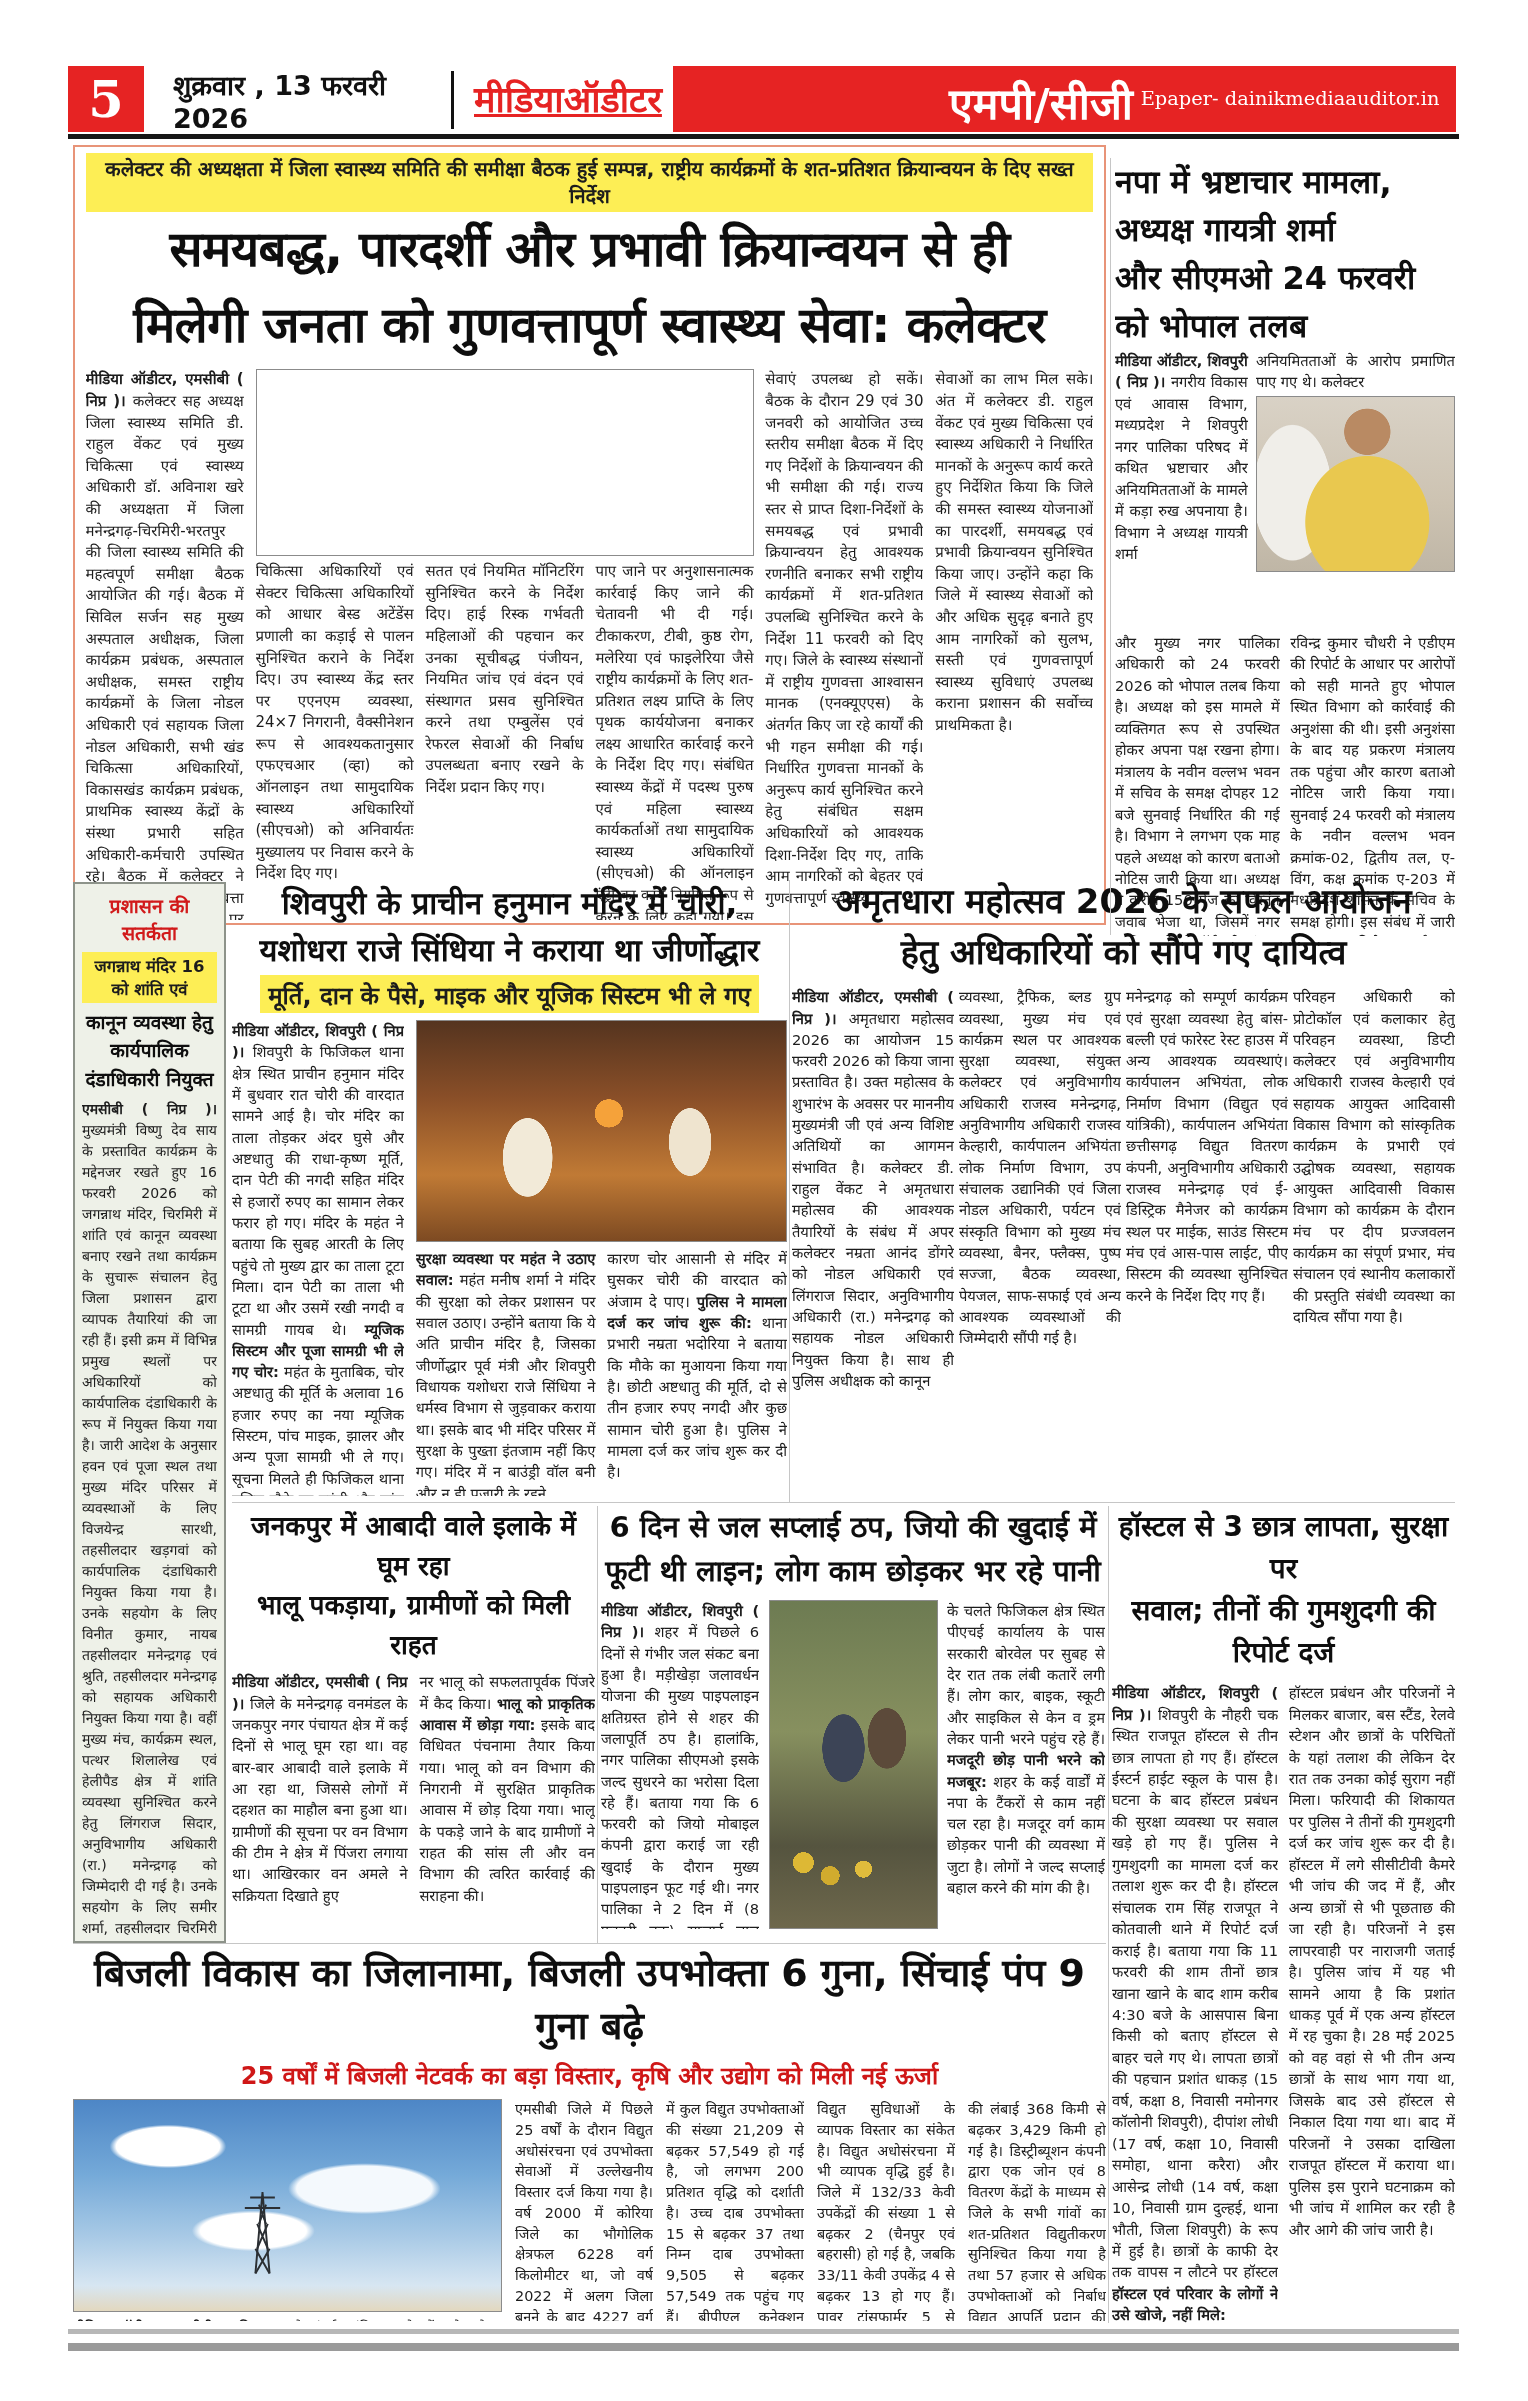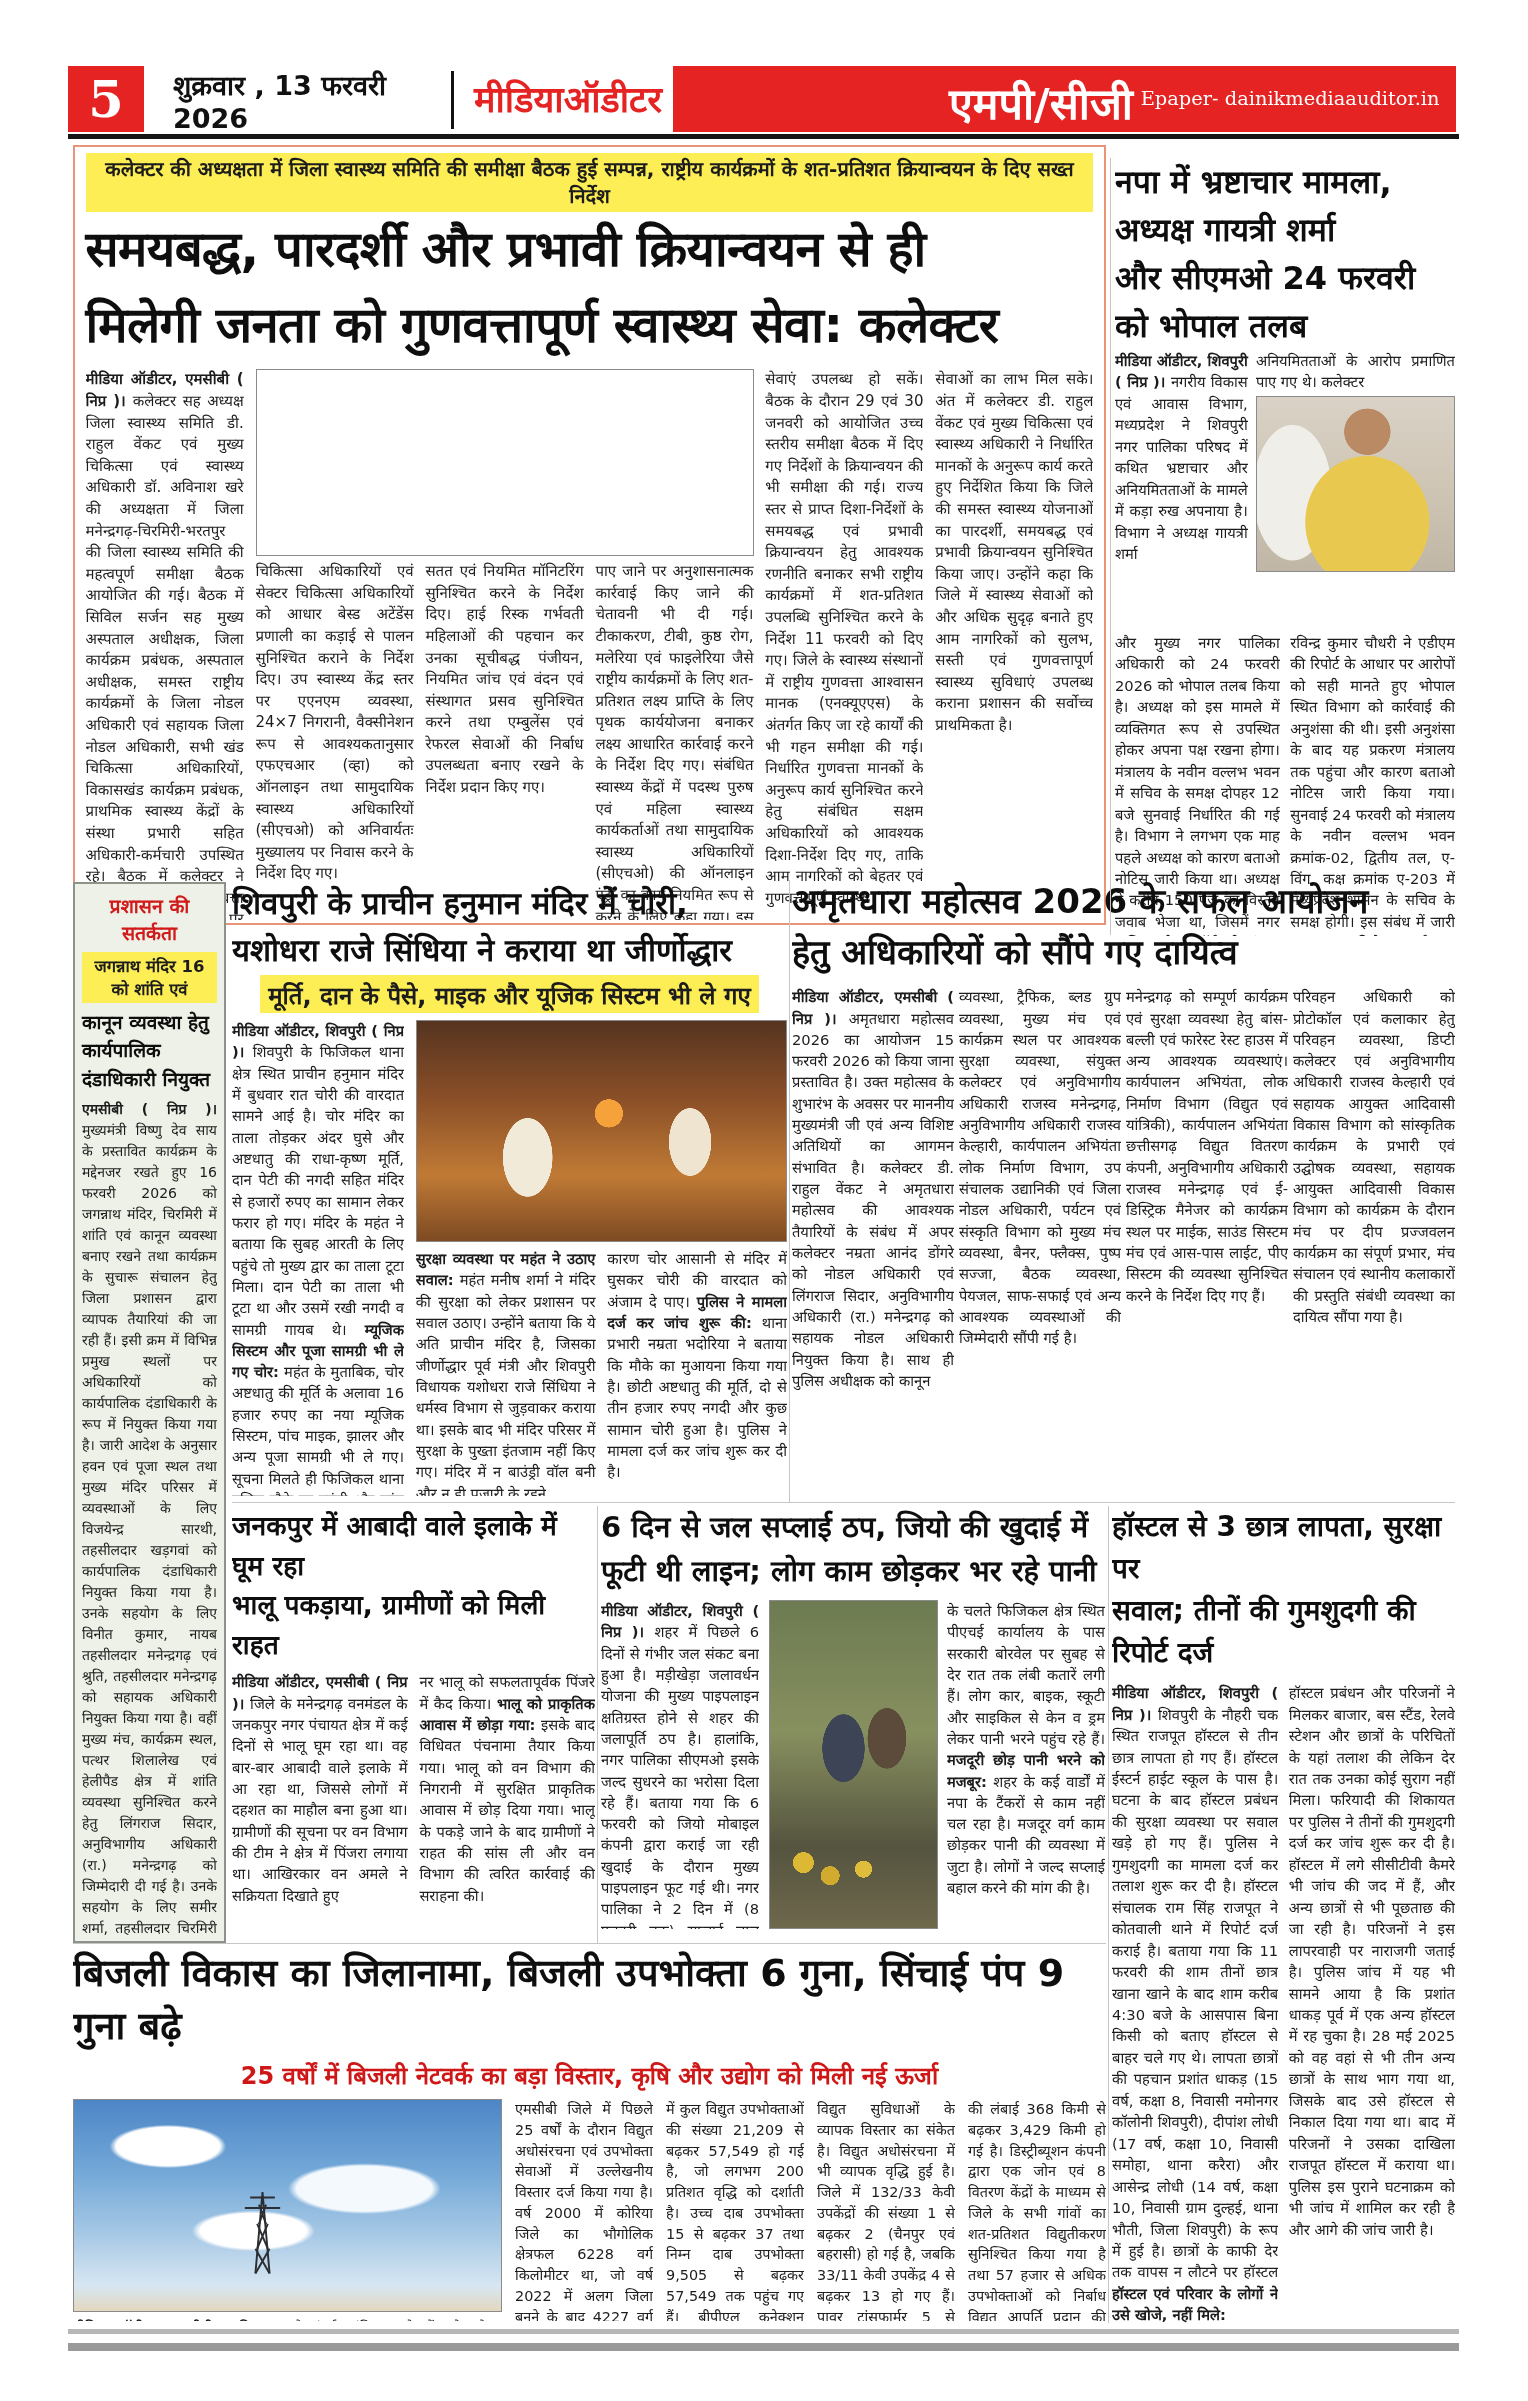--- a/index.html
+++ b/index.html
@@ -5,30 +5,30 @@
   html,body{margin:0;padding:0;background:#ffffff;}
   .page{position:relative;width:1528px;height:2401px;background:#fff;overflow:hidden;
         font-family:"DejaVu Sans",sans-serif;color:#1c1c1c;}
   
   .pageno{position:absolute;left:68px;top:66px;width:76px;height:66px;background:#e62323;
           color:#fff;display:flex;align-items:center;justify-content:center;
           font-family:"DejaVu Serif",serif;font-size:51px;font-weight:700;}
   .hdate{position:absolute;left:173px;top:75px;width:282px;height:49px;display:flex;align-items:center;
          font-size:27px;font-weight:700;color:#111;}
   .hbar{position:absolute;left:451px;top:71px;width:2.9px;height:58px;background:#111;}
-  .masthead{position:absolute;left:474px;top:74px;font-size:36px;font-weight:700;color:#e62323;}
+  .masthead{position:absolute;left:474px;top:74px;font-size:36px;font-weight:700;color:#e62323;text-decoration:underline;}
   .redband{position:absolute;left:673px;top:66px;width:783px;height:66px;background:#e62323;}
   .edition{position:absolute;left:276px;top:7px;font-size:43px;font-weight:700;color:#fff;}
   .epaper{position:absolute;right:16.5px;top:21px;font-size:19.4px;color:#fff;font-family:"DejaVu Serif",serif;}
   .blackrule{position:absolute;left:68px;top:134px;width:1391px;height:5.3px;background:#161616;}
   
   .vline{position:absolute;width:1.2px;background:#c6c6c6;}
   .hline{position:absolute;height:1.2px;background:#c6c6c6;}
   .art{position:absolute;overflow:hidden;}
-  .hl{font-weight:700;text-align:left;color:#0e0e0e;line-height:1.5;}
+  .hl{font-weight:700;text-align:center;color:#0e0e0e;line-height:1.5;}
   .kickwrap{text-align:center;}
   .kick{display:inline-block;background:#fdee55;font-weight:700;padding:2.4px 8.2px;}
   .cols{display:flex;text-align:justify;overflow:hidden;}
   .c{flex:1;overflow:hidden;}
   .b{font-weight:700;}
   .j{text-align:justify;}
   .photo{border:0.6px solid #8b8b8b;box-sizing:border-box;}
   
   .ph-meeting{background:
     radial-gradient(ellipse 53px 41px at 12% 62%,#23201c 0 60%,rgba(0,0,0,0) 61%),

